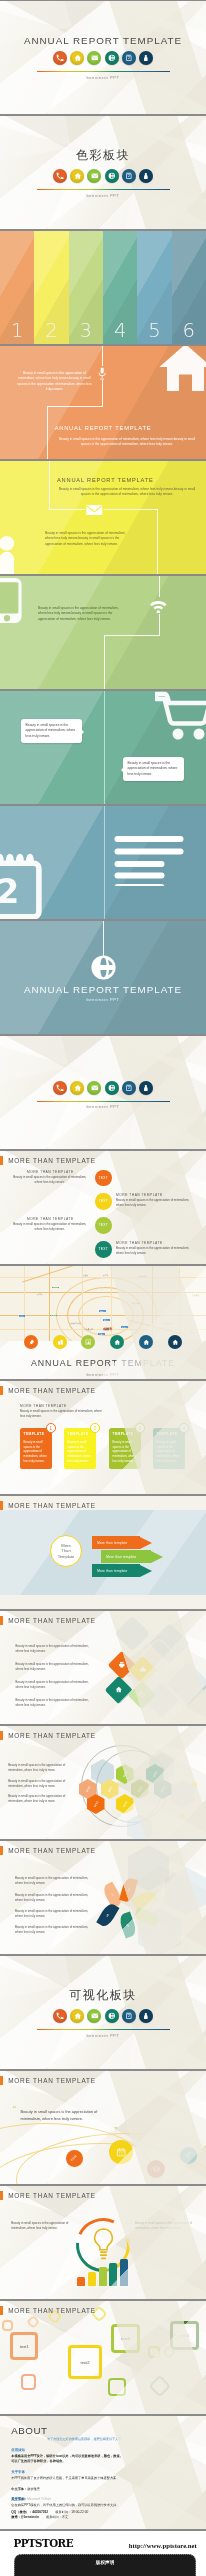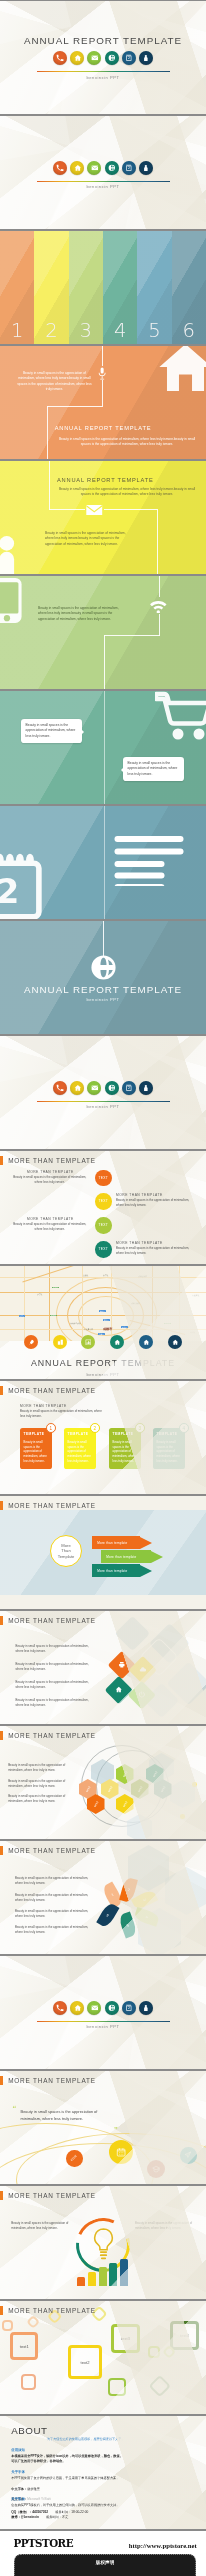--- a/index.html
+++ b/index.html
@@ -272,20 +272,21 @@
       <div class="byline">benxinxin  PPT</div>
     </div>
   </div>
 
   <div class="slide cover bg-paper">
     <div class="facets">
       <span style="left:-10.3px;top:-13px;width:77px;height:52px;transform:rotate(-10deg);"></span>
       <span style="right:-15.5px;bottom:-10.3px;width:93px;height:46px;transform:rotate(12deg);"></span>
     </div>
     <div class="inner">
+      <div class="cover-title cn">色彩板块</div>
       <div class="icon-row">
         <div class="cicon" style="background:#e2622a">
             <svg viewBox="0 0 24 24">
               <path d="M6.6 10.8c1.7 3.4 4.3 6 7.7 7.7l2.6-2.6c.3-.3.8-.4 1.2-.3 1.3.4 2.7.7 4.1.7.6 0 1 .4 1 1V21c0 .6-.4 1-1 1C10.3 22 2 13.7 2 3c0-.6.4-1 1-1h3.5c.6 0 1 .4 1 1 0 1.4.2 2.8.7 4.1.1.4 0 .9-.3 1.2l-2.3 2.5z"></path>
             </svg>
           </div>
         <div class="cicon" style="background:#e8c81c">
             <svg viewBox="0 0 24 24">
               <path d="M12 3 2 12h3v9h6v-6h2v6h6v-9h3z"></path>
             </svg>
@@ -807,20 +808,21 @@
         <span>6</span>
       </div>
   </div>
 
   <div class="slide cover bg-paper">
     <div class="facets">
       <span style="left:-10.3px;top:-10.3px;width:77px;height:47px;transform:rotate(-11deg);"></span>
       <span style="right:-16.5px;bottom:-11.3px;width:92px;height:47px;transform:rotate(8deg);"></span>
     </div>
     <div class="inner">
+      <div class="cover-title cn">可视化板块</div>
       <div class="icon-row">
         <div class="cicon" style="background:#e2622a">
             <svg viewBox="0 0 24 24">
               <path d="M6.6 10.8c1.7 3.4 4.3 6 7.7 7.7l2.6-2.6c.3-.3.8-.4 1.2-.3 1.3.4 2.7.7 4.1.7.6 0 1 .4 1 1V21c0 .6-.4 1-1 1C10.3 22 2 13.7 2 3c0-.6.4-1 1-1h3.5c.6 0 1 .4 1 1 0 1.4.2 2.8.7 4.1.1.4 0 .9-.3 1.2l-2.3 2.5z"></path>
             </svg>
           </div>
         <div class="cicon" style="background:#e8c81c">
             <svg viewBox="0 0 24 24">
               <path d="M12 3 2 12h3v9h6v-6h2v6h6v-9h3z"></path>
             </svg>

